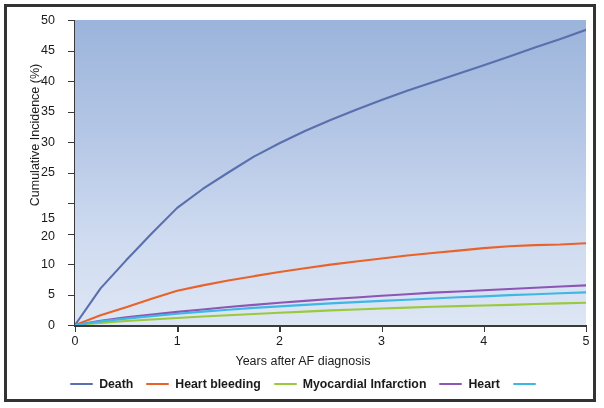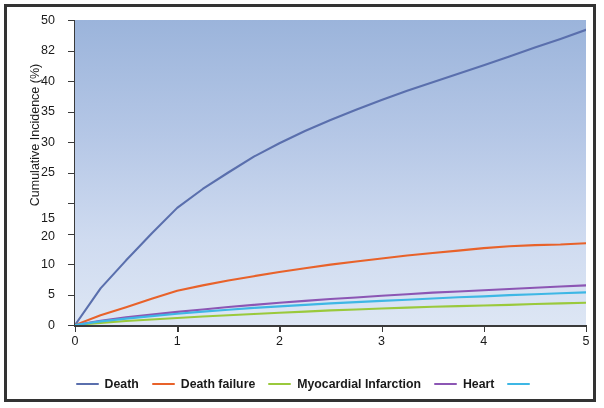--- a/index.html
+++ b/index.html
@@ -152,21 +152,21 @@
   <div id="ytick-labels">
       <div class="ticklabel-y" style="top: 311.5px;">0</div>
       <div class="ticklabel-y" style="top: 281px;">5</div>
       <div class="ticklabel-y" style="top: 250.5px;">10</div>
       <div class="ticklabel-y" style="top: 205px;">15</div>
       <div class="ticklabel-y" style="top: 189.5px; margin-top: 33px;">20</div>
       <div class="ticklabel-y" style="top: 159px;">25</div>
       <div class="ticklabel-y" style="top: 128.5px;">30</div>
       <div class="ticklabel-y" style="top: 98px;">35</div>
       <div class="ticklabel-y" style="top: 67.5px;">40</div>
-      <div class="ticklabel-y" style="top: 37px;">82</div>
+      <div class="ticklabel-y" style="top: 37px;">45</div>
       <div class="ticklabel-y" style="top: 6.5px;">50</div>
     </div>
 
   <div id="ytick-marks">
       <div class="tick-y" style="top: 318px;"></div>
       <div class="tick-y" style="top: 287.5px;"></div>
       <div class="tick-y" style="top: 257px;"></div>
       <div class="tick-y" style="top: 226.5px;"></div>
       <div class="tick-y" style="top: 196px;"></div>
       <div class="tick-y" style="top: 165.5px;"></div>
@@ -191,40 +191,41 @@
       <div class="tick-x" style="left: 272.4px;"></div>
       <div class="tick-x" style="left: 374.6px;"></div>
       <div class="tick-x" style="left: 476.8px;"></div>
       <div class="tick-x" style="left: 579px;"></div>
     </div>
 
   <div class="axis-line" id="y-axis-line"></div>
   <div class="axis-line" id="x-axis-line"></div>
 
   <div id="ylabel">Cumulative Incidence (%)</div>
+  <div id="xlabel">Years after AF diagnosis</div>
 
   <div id="plot-area">
     <div id="plot-bg"></div>
     <svg id="plot-svg" viewBox="0 0 511 305" preserveAspectRatio="none">
         <polyline points="0.00,305.00 25.55,268.40 51.10,240.34 76.65,213.50 102.20,187.88 127.75,168.97 153.30,152.50 178.85,136.64 204.40,123.22 229.95,111.02 255.50,100.04 281.05,89.67 306.60,79.91 332.15,70.76 357.70,62.22 383.25,53.68 408.80,45.14 434.35,36.60 459.90,27.45 485.45,18.91 511.00,9.76" fill="none" stroke="#5a6fad" stroke-width="2.1" stroke-linejoin="round" stroke-linecap="round" vector-effect="non-scaling-stroke"></polyline>
         <polyline points="0.00,305.00 25.55,295.24 51.10,287.31 76.65,278.77 102.20,270.84 127.75,265.35 153.30,260.47 178.85,256.20 204.40,251.93 229.95,248.27 255.50,244.61 281.05,241.56 306.60,238.51 332.15,235.46 357.70,233.02 383.25,230.58 408.80,228.14 434.35,226.31 459.90,225.09 485.45,224.48 511.00,223.26" fill="none" stroke="#e8622a" stroke-width="2.1" stroke-linejoin="round" stroke-linecap="round" vector-effect="non-scaling-stroke"></polyline>
         <polyline points="0.00,305.00 25.55,302.87 51.10,301.04 76.65,299.51 102.20,297.99 127.75,296.46 153.30,295.24 178.85,294.02 204.40,292.80 229.95,291.58 255.50,290.36 281.05,289.44 306.60,288.53 332.15,287.62 357.70,286.70 383.25,286.09 408.80,285.48 434.35,284.87 459.90,283.95 485.45,283.35 511.00,282.74" fill="none" stroke="#9ac93c" stroke-width="2.1" stroke-linejoin="round" stroke-linecap="round" vector-effect="non-scaling-stroke"></polyline>
         <polyline points="0.00,305.00 25.55,300.73 51.10,297.38 76.65,294.63 102.20,291.88 127.75,289.44 153.30,287.00 178.85,284.87 204.40,282.74 229.95,280.90 255.50,279.07 281.05,277.55 306.60,275.72 332.15,274.19 357.70,272.67 383.25,271.45 408.80,270.23 434.35,269.01 459.90,267.79 485.45,266.57 511.00,265.35" fill="none" stroke="#8c56b4" stroke-width="2.1" stroke-linejoin="round" stroke-linecap="round" vector-effect="non-scaling-stroke"></polyline>
         <polyline points="0.00,305.00 25.55,301.34 51.10,298.60 76.65,296.15 102.20,293.71 127.75,291.58 153.30,289.75 178.85,287.92 204.40,286.39 229.95,284.87 255.50,283.35 281.05,282.13 306.60,280.90 332.15,279.69 357.70,278.47 383.25,277.25 408.80,276.33 434.35,275.11 459.90,274.19 485.45,273.28 511.00,272.37" fill="none" stroke="#3eb7e5" stroke-width="2.1" stroke-linejoin="round" stroke-linecap="round" vector-effect="non-scaling-stroke"></polyline>
       </svg>
   </div>
 
   <div id="legend">
       <div class="legend-item">
         <span class="legend-swatch" style="background: rgb(90, 111, 173);"></span>
         <span class="legend-label">Death</span>
       </div>
       <div class="legend-item">
         <span class="legend-swatch" style="background: rgb(232, 98, 42);"></span>
-        <span class="legend-label">Death failure</span>
+        <span class="legend-label">Heart bleeding</span>
       </div>
       <div class="legend-item">
         <span class="legend-swatch" style="background: rgb(154, 201, 60);"></span>
         <span class="legend-label">Myocardial Infarction</span>
       </div>
       <div class="legend-item">
         <span class="legend-swatch" style="background: rgb(140, 86, 180);"></span>
         <span class="legend-label">Heart</span>
       </div>
       <div class="legend-item">

